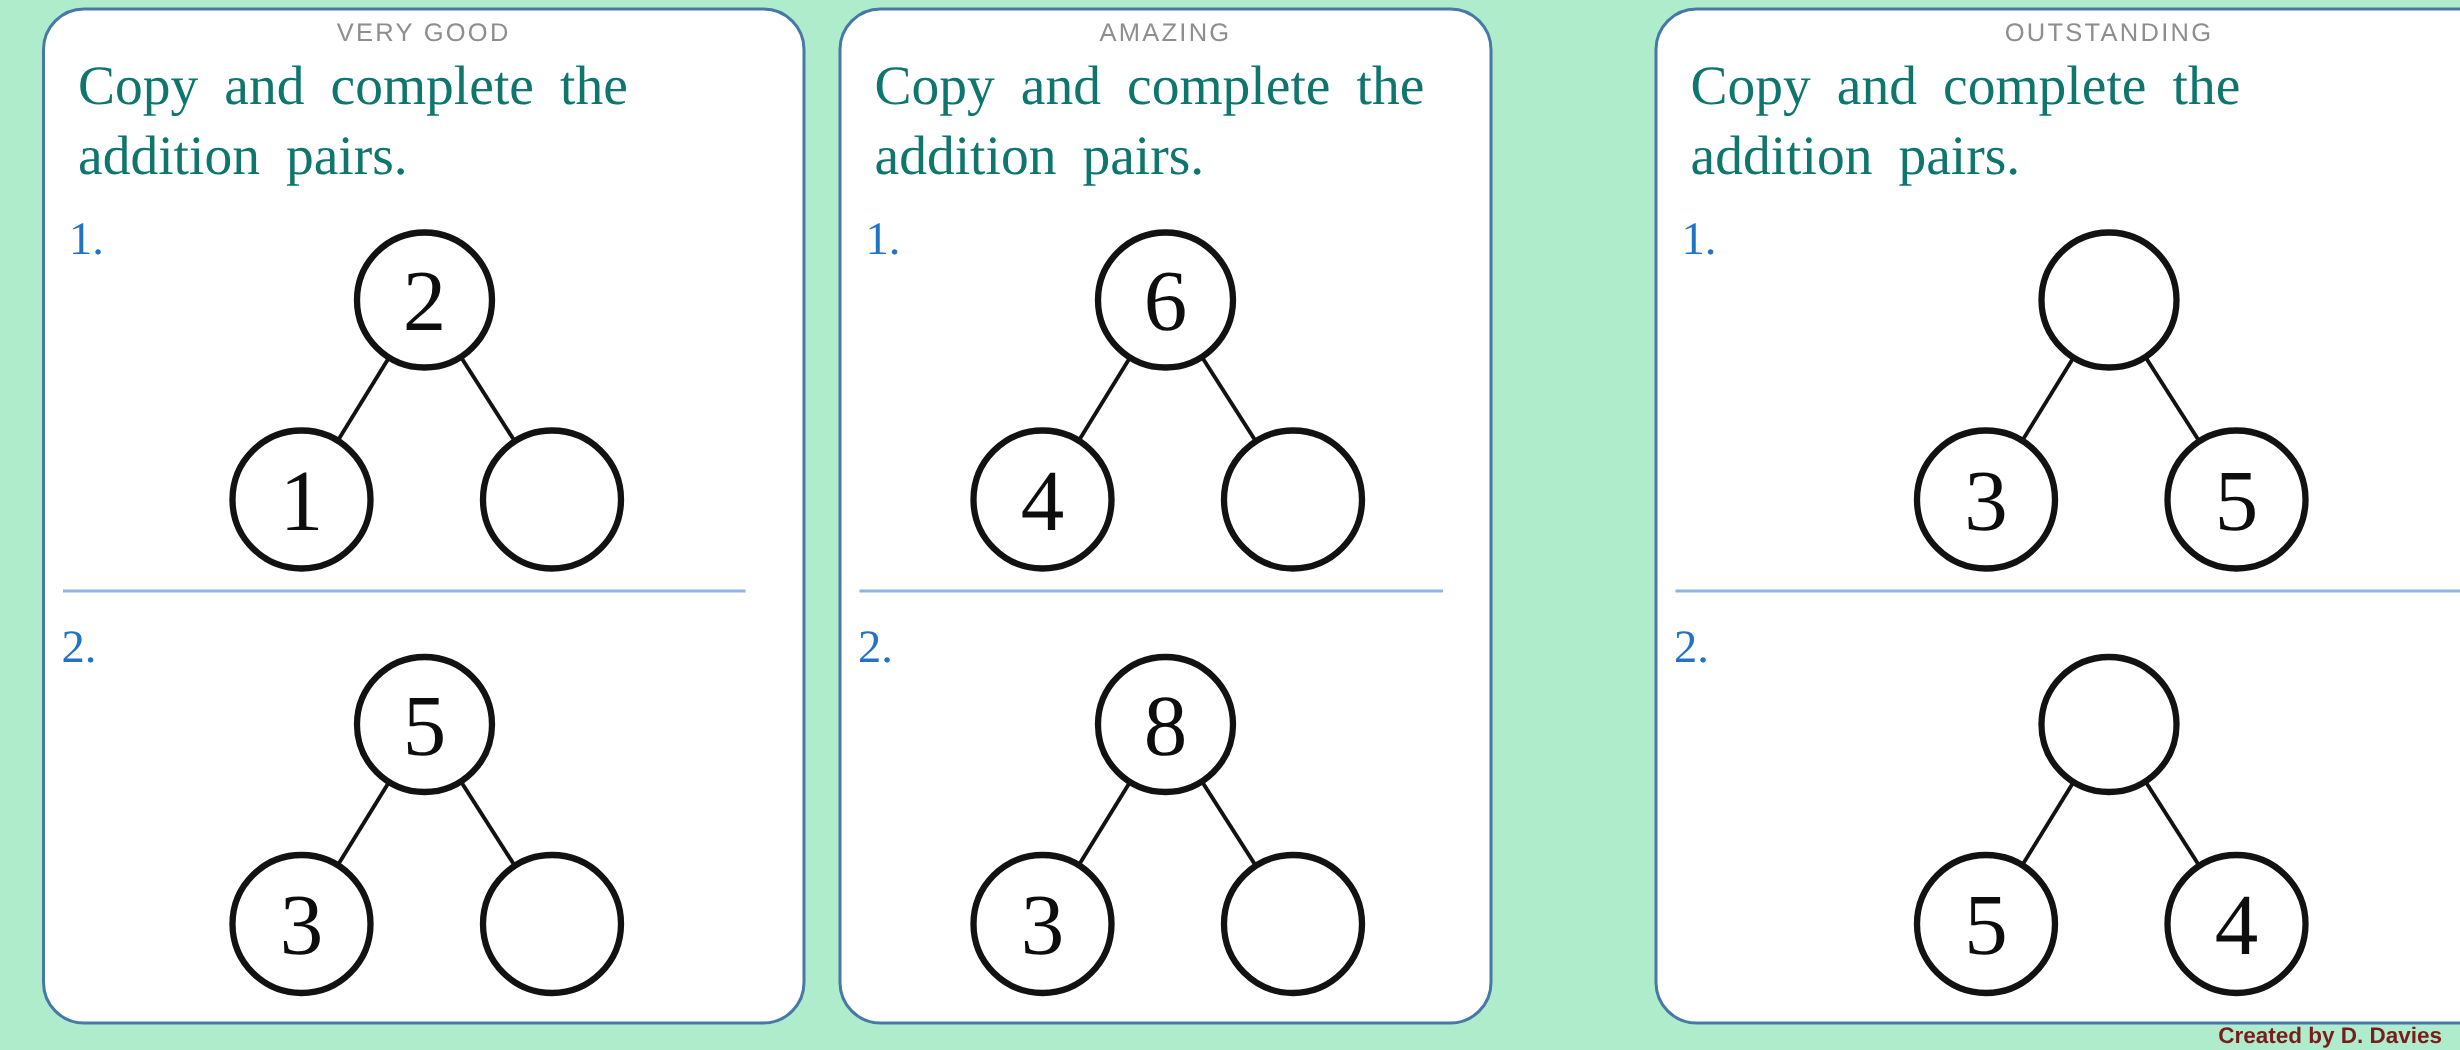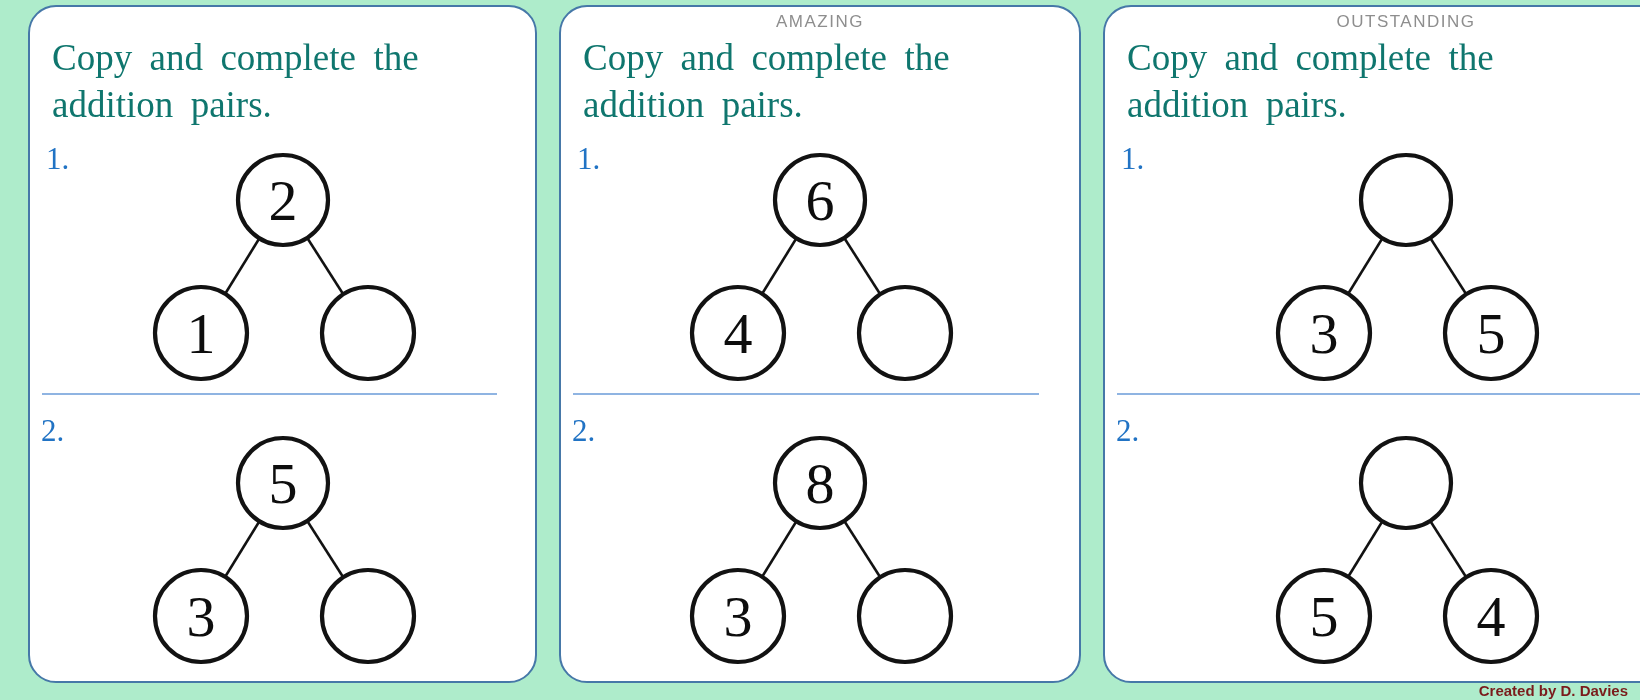--- a/index.html
+++ b/index.html
@@ -17,21 +17,21 @@
   .card {
     position: absolute;
     top: 5px;
     height: 678px;
     background: #ffffff;
     border: 2px solid #4678a8;
     border-radius: 28px;
     box-sizing: border-box;
   }
   .card-1 { left: 28px;   width: 509px; }
-  .card-2 { left: 559px;  width: 522px; }
+  .card-2 { left: 559px;  width: 436px; }
   .card-3 { left: 1103px; width: 606px; }
 
   .award-label {
     position: absolute;
     top: 5px;
     left: 0;
     width: 100%;
     text-align: center;
     font-size: 17px;
     letter-spacing: 1.5px;
@@ -98,20 +98,21 @@
     font-size: 15px;
     font-weight: bold;
     color: #7a1c1c;
     font-family: "Liberation Sans", sans-serif;
   }
 </style>
 </head>
 <body>
 
 <div class="card card-1">
+  <div class="award-label">VERY GOOD</div>
   <div class="card-title">Copy and complete the addition pairs.</div>
 
   <div class="problem-number p1">1.</div>
   <svg class="bond-svg b1" viewBox="0 0 420 248">
     <line class="bond-line" x1="210" y1="51" x2="128" y2="184"></line>
     <line class="bond-line" x1="210" y1="51" x2="295" y2="184"></line>
     <circle class="bond-circle" cx="210" cy="51" r="45"></circle>
     <circle class="bond-circle" cx="128" cy="184" r="46"></circle>
     <circle class="bond-circle" cx="295" cy="184" r="46"></circle>
     <text class="bond-value" x="210" y="71">2</text>

